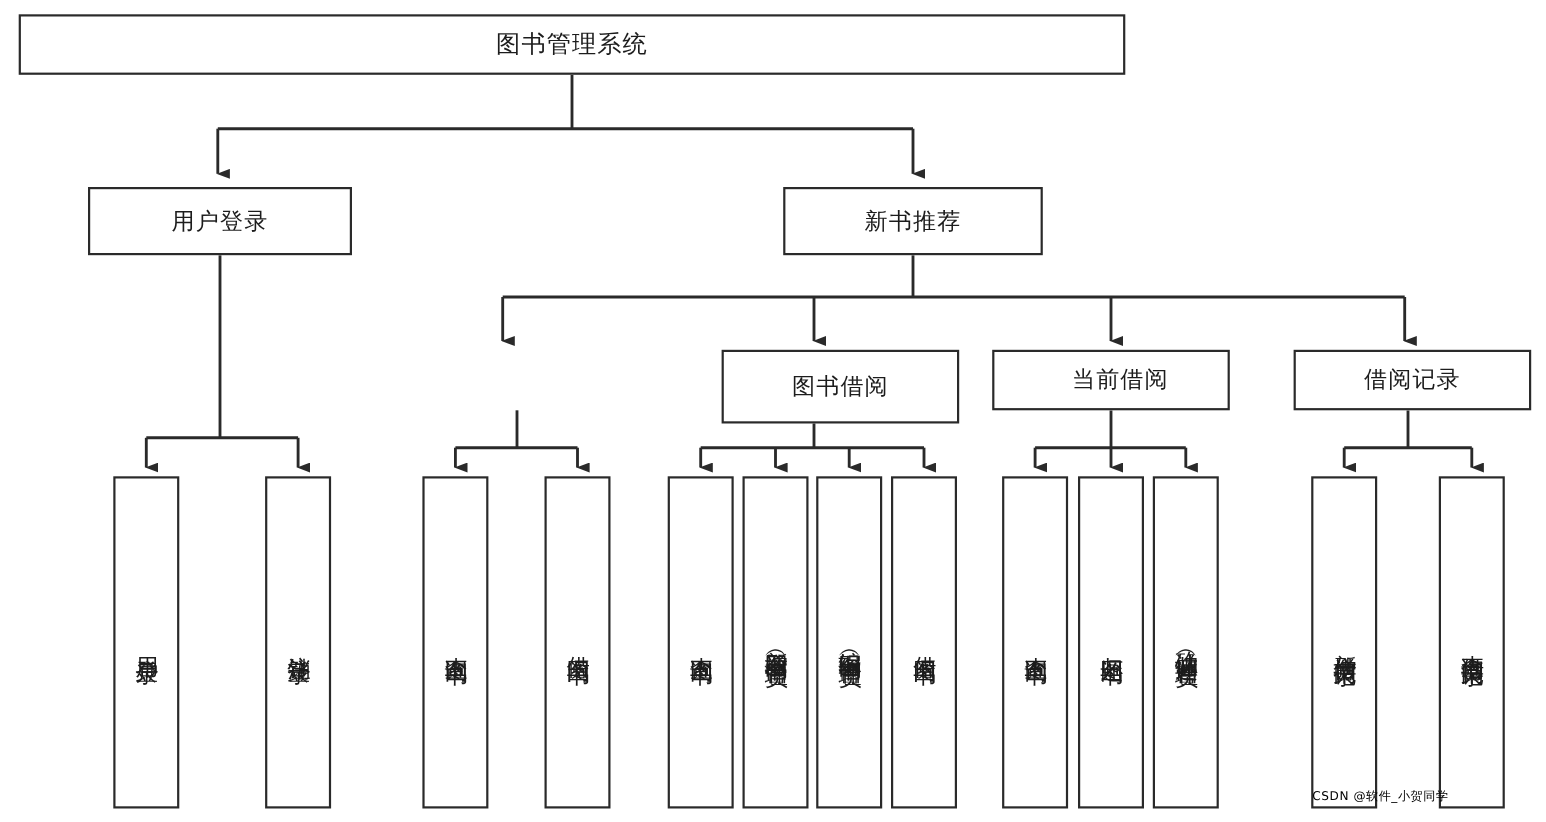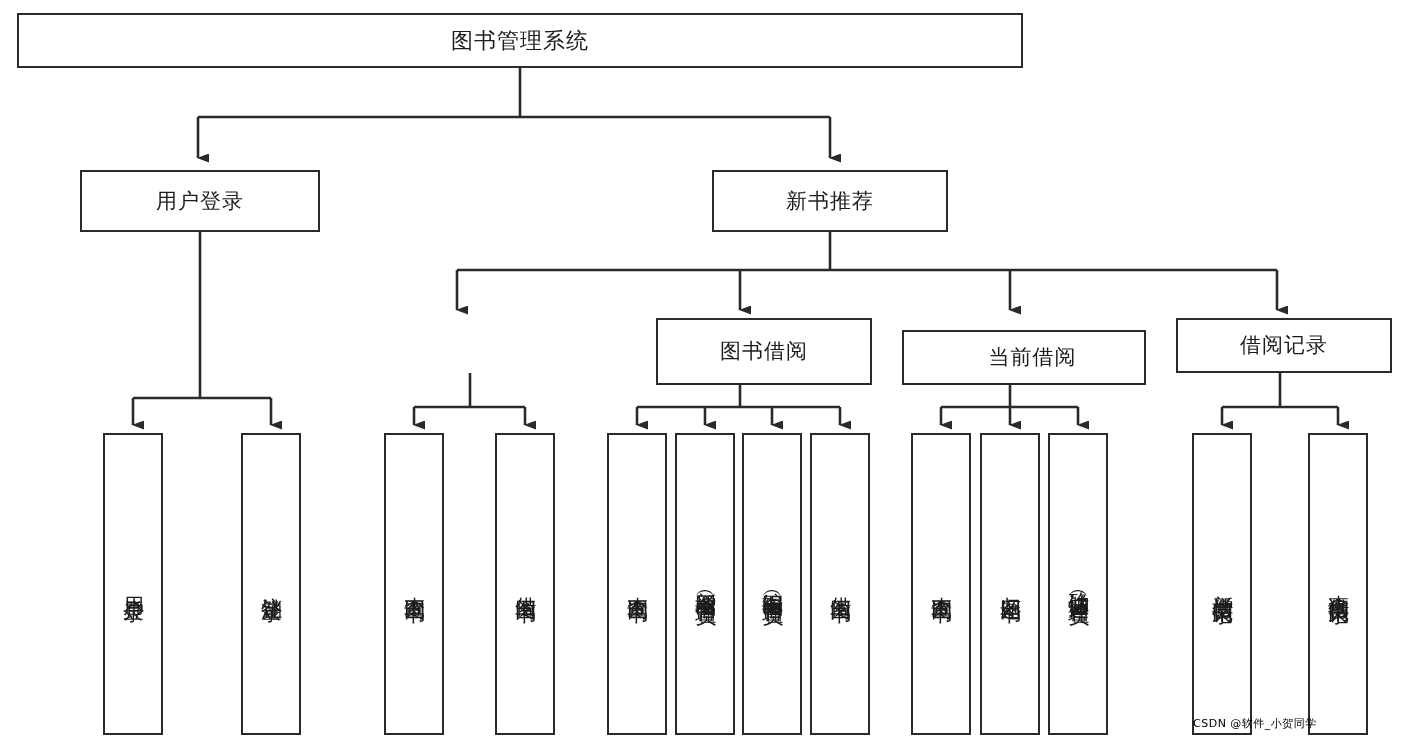--- a/index.html
+++ b/index.html
@@ -134,21 +134,21 @@
   <div class="node h-node" style="left:80px; top:170px; width:240px; height:62px;">
     <span class="lbl">用户登录</span>
   </div>
   <div class="node h-node" style="left:712px; top:170px; width:236px; height:62px;">
     <span class="lbl">新书推荐</span>
   </div>
 
   <div class="node h-node" style="left:656px; top:318px; width:216px; height:67px;">
     <span class="lbl">图书借阅</span>
   </div>
-  <div class="node h-node" style="left:902px; top:330px; width:244px; height:55px;padding-left:17px;">
+  <div class="node h-node" style="left:902px; top:318px; width:216px; height:55px;padding-left:17px;">
     <span class="lbl">当前借阅</span>
   </div>
   <div class="node h-node" style="left:1176px; top:318px; width:216px; height:55px;">
     <span class="lbl">借阅记录</span>
   </div>
 
   <div class="node v-node" style="left:103px; top:433px; width:60px; height:302px;">
     <span class="lbl">用户登录</span>
   </div>
   <div class="node v-node" style="left:241px; top:433px; width:60px; height:302px;">

